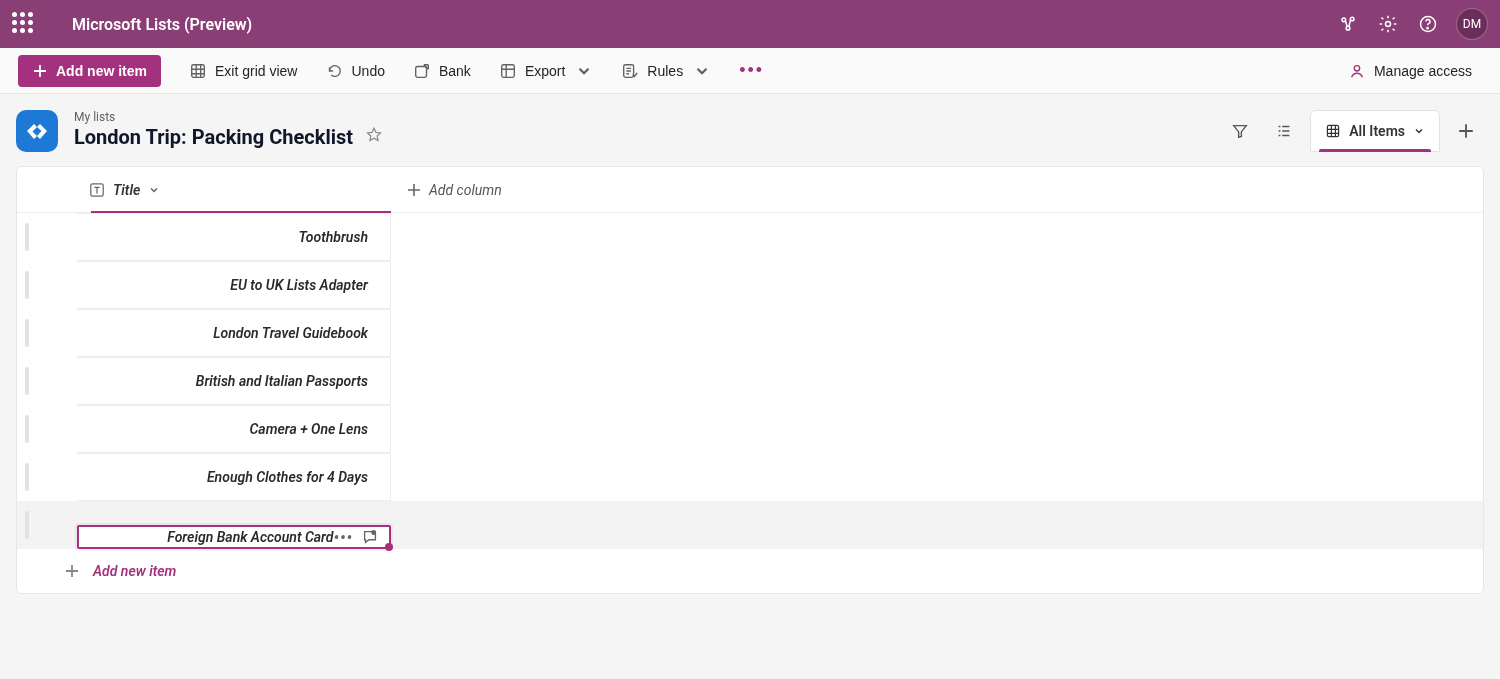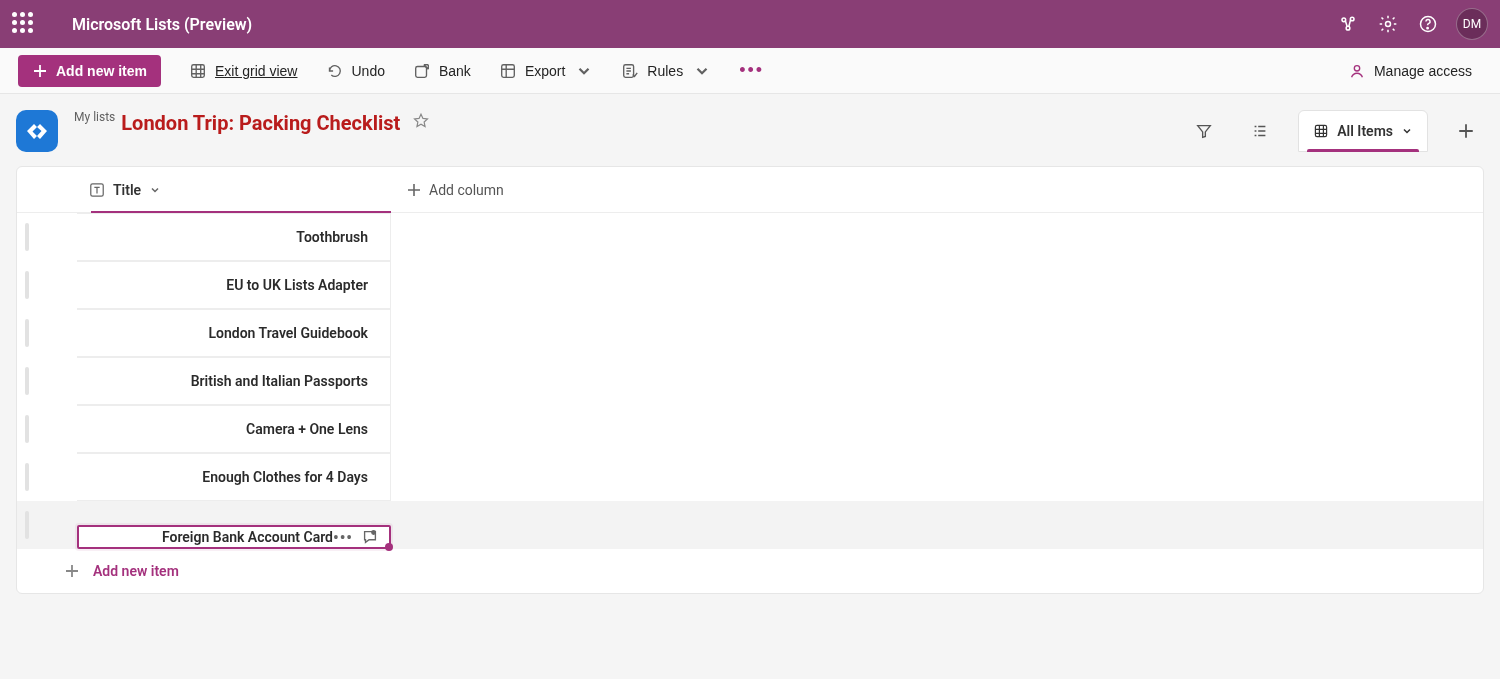--- a/index.html
+++ b/index.html
@@ -62,47 +62,48 @@
   .chev{margin-left:2px;}
 
   
   .content{padding:16px 16px 0 16px;}
   .list-header{display:flex;align-items:flex-start;gap:16px;margin-bottom:14px;}
   .list-icon{
     width:42px;height:42px;border-radius:10px;background:#1e78d6;
     display:flex;align-items:center;justify-content:center;color:#fff;
   }
   .list-icon svg{width:24px;height:24px;}
-  .list-titles{display:flex;flex-direction:row;gap:6px;}
+  .list-titles{display:flex;flex-direction:column;gap:0;}
   .breadcrumb{font-size:12px;color:var(--muted);cursor:pointer;}
   .list-name-row{display:flex;align-items:center;gap:10px;}
-  .list-name{font-size:20px;font-weight:700;color:#b91c1c;}
+  .list-name{font-size:20px;font-weight:700;color:#0f172a;}
   .star-btn{background:none;border:none;cursor:pointer;color:#888;padding:2px;}
   .star-btn svg{width:18px;height:18px;}
   .list-header-spacer{flex:1;}
-  .view-controls{display:flex;align-items:center;gap:20px;height:42px;}
+  .view-controls{display:flex;align-items:center;gap:8px;height:42px;}
   .icon-btn{
     width:36px;height:36px;display:flex;align-items:center;justify-content:center;
     background:none;border:none;cursor:pointer;color:#555;border-radius:4px;
   }
   .icon-btn svg{width:18px;height:18px;}
   .view-switch{
     height:42px;border:1px solid #e2e2e2;background:#fff;border-radius:6px 6px 0 0;
     display:flex;align-items:center;padding:0 14px;gap:8px;cursor:pointer;
     font-weight:600;color:#333;position:relative;
   }
   .view-switch::after{
     content:"";position:absolute;left:8px;right:8px;bottom:-1px;height:3px;
     background:var(--accent);border-radius:2px 2px 0 0;
   }
 
   
   .grid{
     background:#fff;border:1px solid var(--border);border-radius:6px;
     overflow:hidden;
+    font-style:italic;
   }
   .grid-head{
     height:46px;display:flex;align-items:stretch;border-bottom:1px solid var(--row-border);
     position:relative;
   }
   .sel-col{width:60px;flex:0 0 60px;}
   .title-col{
     width:314px;flex:0 0 314px;display:flex;align-items:center;gap:8px;
     padding:0 12px;font-weight:600;color:#333;cursor:pointer;position:relative;
   }
@@ -200,21 +201,21 @@
 </div>
 
 <div class="cmdbar">
   <button class="btn-primary">
     <svg viewBox="0 0 16 16" stroke="currentColor" stroke-width="1.8" fill="none">
         <path d="M8 2v12M2 8h12"></path>
       </svg>
     <span>Add new item</span>
   </button>
 
-  <button class="cmd-item" style="margin-left:10px;text-decoration:underline;">
+  <button class="cmd-item" style="margin-left:10px;">
     <svg viewBox="0 0 20 20" fill="none" stroke="currentColor" stroke-width="1.5">
       <rect x="3" y="3" width="14" height="14" rx="2"></rect>
       <path d="M3 8h14M3 13h14M8 3v14M13 3v14"></path>
     </svg>
     <span>Exit grid view</span>
   </button>
 
   <button class="cmd-item">
     <svg viewBox="0 0 20 20" fill="none" stroke="currentColor" stroke-width="1.5">
       <path d="M5 10a6 6 0 1 1 2 4.5"></path>

